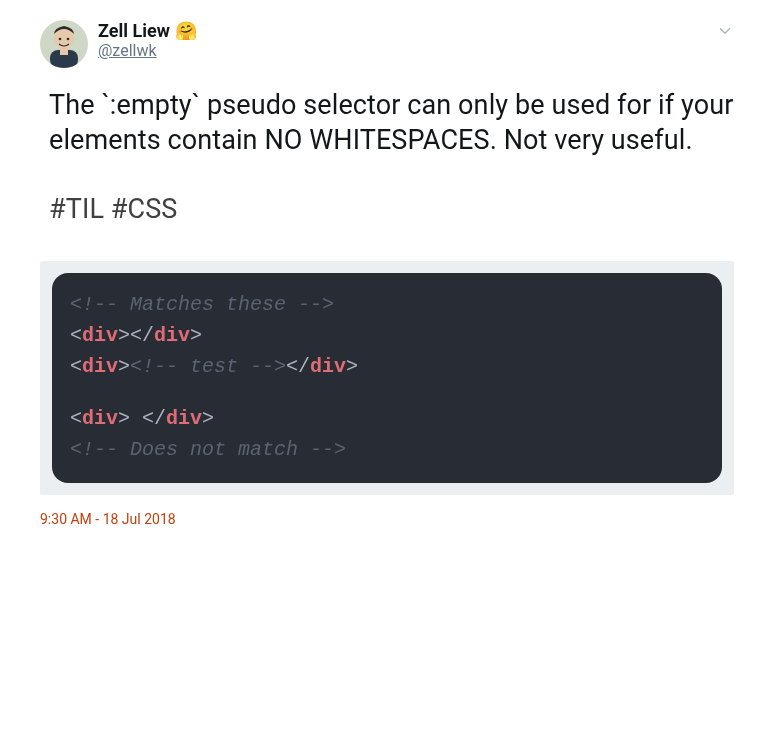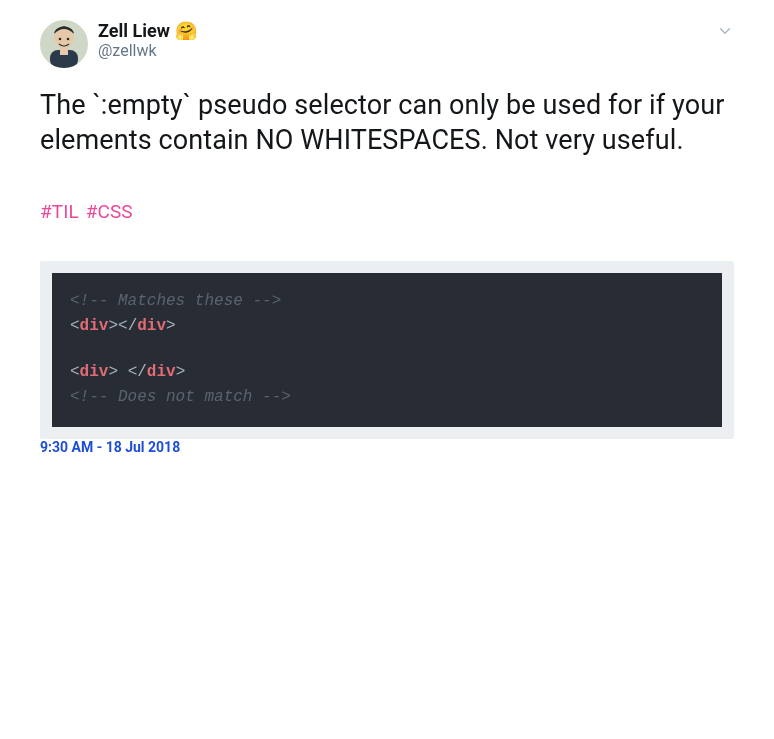--- a/index.html
+++ b/index.html
@@ -36,63 +36,63 @@
   .display-name {
     font-weight: 700;
     font-size: 18px;
     color: #14171a;
   }
   .emoji { font-size: 18px; }
   .handle {
     font-size: 16px;
     color: #657786;
     margin-top: 0;
+    text-decoration: underline;
   }
   .dropdown-caret {
     color: #aab8c2;
     padding-top: 2px;
   }
   .tweet-body {
     font-size: 27px;
     line-height: 1.3;
     color: #14171a;
     font-weight: 400;
     letter-spacing: 0.1px;
   }
-  .tweet-body p { margin-bottom: 34px; }
+  .tweet-body p { margin-bottom: 34px; margin-left: 9px; }
   .hashtag {
-    color: #ec4899;
-    font-size: 19px;
+    color: #404040;
+    font-size: 27px;
     text-align: right;
   }
   .code-block {
     background: #eceff1;
     padding: 12px;
     border-radius: 2px;
     margin-top: 22px;
   }
   .code-inner {
     background: #282c34;
-    border-radius: 0;
+    border-radius: 16px;
     padding: 16px 18px 18px 18px;
     font-family: "SFMono-Regular", Consolas, "Liberation Mono", Menlo, monospace;
-    font-size: 16px;
+    font-size: 20px;
     line-height: 1.55;
     color: #abb2bf;
   }
   .code-line { white-space: pre; font-style: normal; }
   .c-comment { color: #5c6370; font-style: italic; }
   .c-bracket { color: #abb2bf; }
   .c-tag { color: #e06c75; font-weight: bold; }
   .blank-line { height: 21px; }
   .timestamp {
-    color: #1d4ed8;
+    color: #c2410c;
     font-size: 14px;
-    margin-top: 0;
-    font-weight: bold;
+    margin-top: 16px;
   }
 </style>
 </head>
 <body>
 
 <div class="tweet-card">
 
   <div class="tweet-header">
     <div class="avatar">
       <svg width="48" height="48" viewBox="0 0 48 48">
@@ -122,20 +122,21 @@
 
   <div class="tweet-body">
     <p>The `:empty` pseudo selector can only be used for if your elements contain NO WHITESPACES. Not very useful.</p>
     <p><span class="hashtag">#TIL</span> <span class="hashtag">#CSS</span></p>
   </div>
 
   <div class="code-block">
     <div class="code-inner">
       <div class="code-line"><span class="c-comment">&lt;!-- Matches these --&gt;</span></div>
       <div class="code-line"><span class="c-bracket">&lt;</span><span class="c-tag">div</span><span class="c-bracket">&gt;</span><span class="c-bracket">&lt;/</span><span class="c-tag">div</span><span class="c-bracket">&gt;</span></div>
+      <div class="code-line"><span class="c-bracket">&lt;</span><span class="c-tag">div</span><span class="c-bracket">&gt;</span><span class="c-comment">&lt;!-- test --&gt;</span><span class="c-bracket">&lt;/</span><span class="c-tag">div</span><span class="c-bracket">&gt;</span></div>
       <div class="blank-line"></div>
       <div class="code-line"><span class="c-bracket">&lt;</span><span class="c-tag">div</span><span class="c-bracket">&gt;</span><span> </span><span class="c-bracket">&lt;/</span><span class="c-tag">div</span><span class="c-bracket">&gt;</span></div>
       <div class="code-line"><span class="c-comment">&lt;!-- Does not match --&gt;</span></div>
     </div>
   </div>
 
   <div class="timestamp">9:30 AM - 18 Jul 2018</div>
 
 </div>
 

